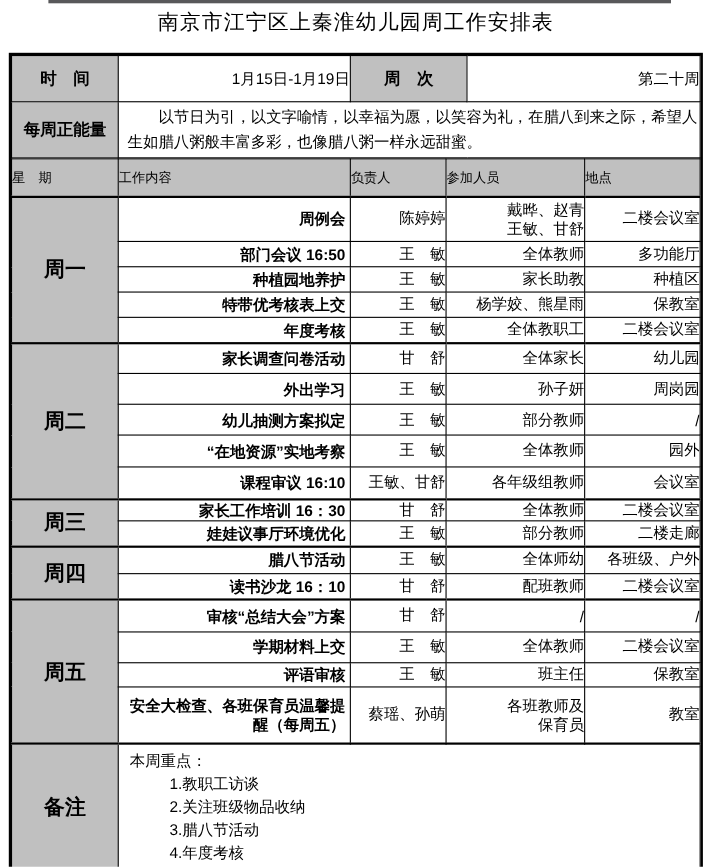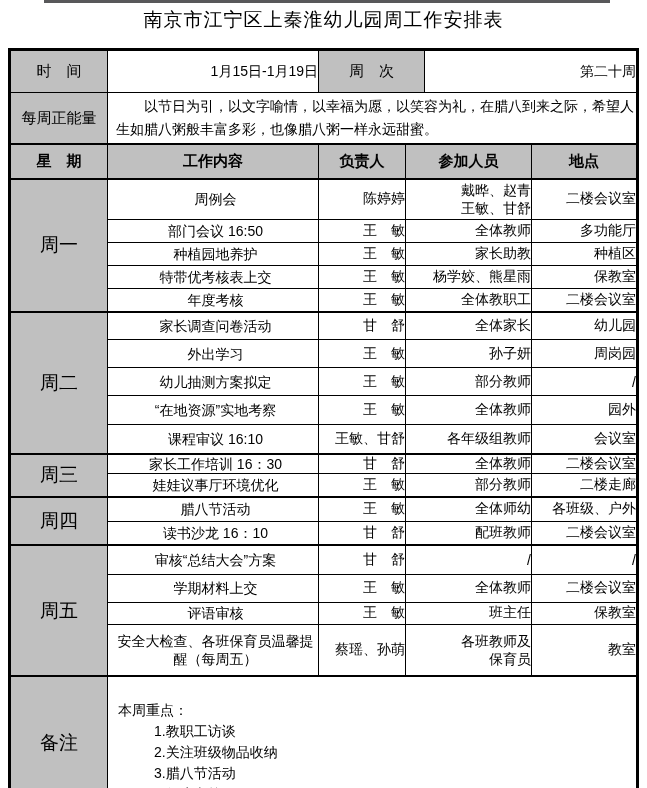--- a/index.html
+++ b/index.html
@@ -22,32 +22,32 @@
   .table-wrap{
     position:absolute;top:48px;left:8px;width:631px;
     border:2px solid var(--border);
   }
   table{border-collapse:collapse;table-layout:fixed;width:100%;}
   td,th{
     border:1px solid var(--border);
     font-size:14px;vertical-align:middle;
     overflow:hidden;
   }
-  th{background:var(--header-bg);font-weight:bold;font-size:15px;text-align:center;}
-  .g{background:var(--header-bg);font-weight:normal;text-align:center;font-size:15px;}
+  th{background:var(--header-bg);font-weight:normal;font-size:12px;text-align:left;}
+  .g{background:var(--header-bg);font-weight:bold;text-align:center;font-size:15px;}
   .c{text-align:right;}
-  .left{text-align:center;padding-left:9px;padding-right:4px;line-height:18px;}
+  .left{text-align:right;padding-left:9px;padding-right:4px;line-height:18px;font-weight:bold;}
   .pre{white-space:pre-line;line-height:18px;}
   .sec td{border-top:2px solid var(--border);}
   .energy{
     text-align:left;padding:2px 0 2px 8px;line-height:23px;text-indent:2em;
   }
   .day{font-size:19px;}
   .remarks-cell{text-align:left;vertical-align:middle;padding:4px 10px;}
-  .rem-head{line-height:21px;margin-top:19px;}
+  .rem-head{line-height:21px;}
   .rem-item{line-height:21px;padding-left:36px;}
 </style>
 </head>
 <body>
 
 <div class="top-bar"></div>
 <div class="title">南京市江宁区上秦淮幼儿园周工作安排表</div>
 
 <div class="table-wrap">
 

